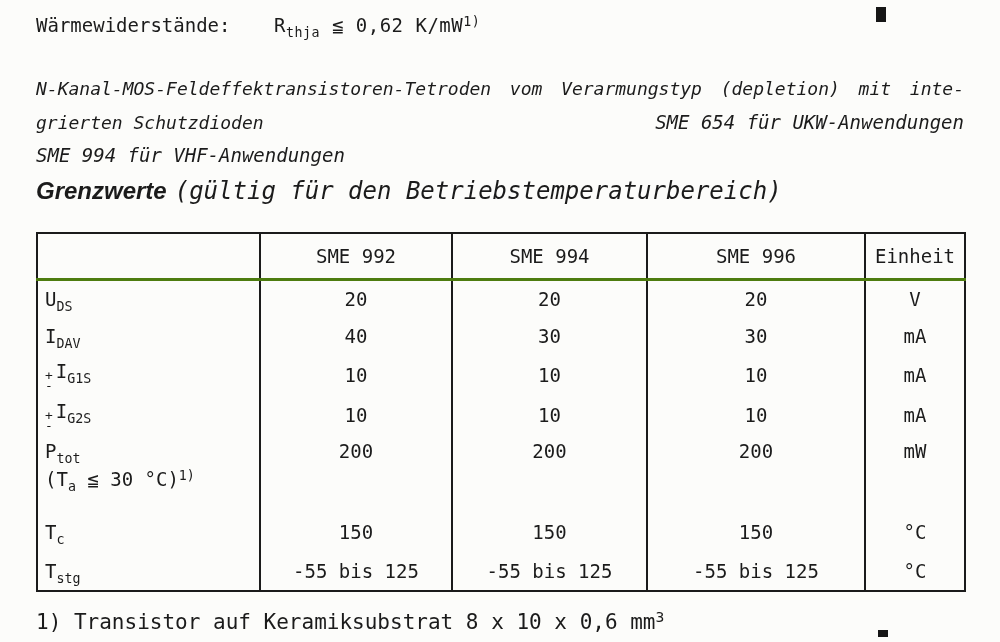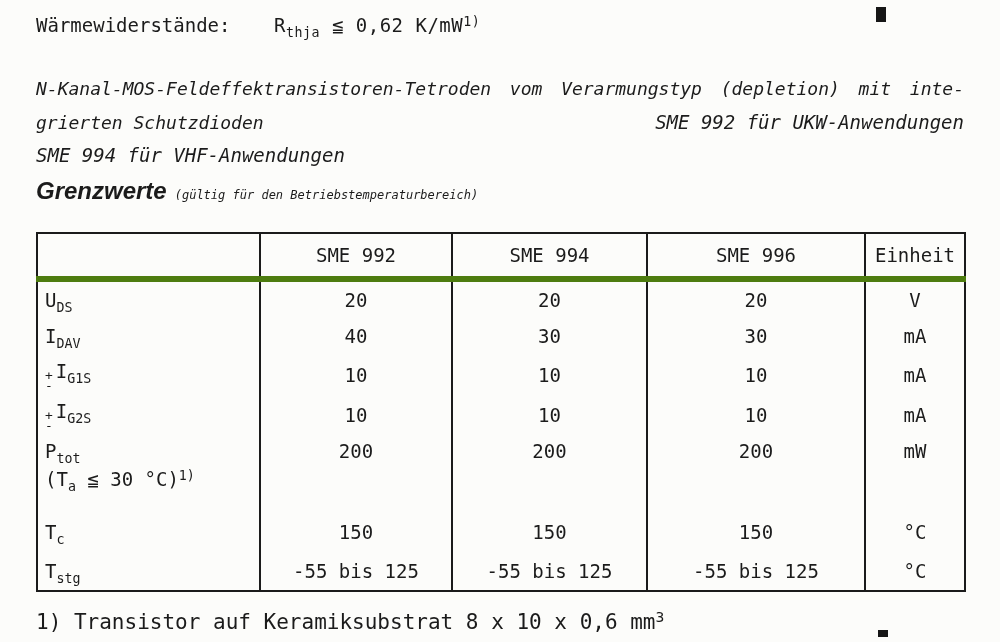--- a/index.html
+++ b/index.html
@@ -47,21 +47,21 @@
   .flex-line.right-only { }
   .intro-left { font-size: 18px; }
   .app { font-size: 19px; }
 
   .section-title-wrap { white-space: nowrap; }
   .grenz {
     font-family: "Liberation Sans", sans-serif;
     font-weight: bold;
     font-size: 24px;
   }
-  .grenz-sub { font-size: 12px; margin-left: 8px; }
+  .grenz-sub { font-size: 24px; margin-left: 8px; }
 
   
   .limits-table {
     margin-top: 22px;
     width: 928px;
     border-collapse: collapse;
     table-layout: fixed;
     border: 2px solid #1b1b1b;
     font-size: 19px;
   }
@@ -71,21 +71,21 @@
   .col-996  { width: 218px; }
   .col-unit { width: 100px; }
 
   .limits-table th, .limits-table td {
     border-right: 2px solid #1b1b1b;
     font-weight: normal;
   }
   .limits-table th:last-child, .limits-table td:last-child { border-right: none; }
 
   .limits-table thead th {
-    border-bottom: 6px solid #4d7c0f;
+    border-bottom: 3px solid #4d7c0f;
     height: 46px;
     vertical-align: middle;
   }
 
   .limits-table tbody td { vertical-align: middle; }
   .label-cell { text-align: left; padding-left: 7px; margin-top: 36px; }
   .val, .unit { text-align: center; }
 
   .h38 { height: 38px; }
   .h40 { height: 40px; }
@@ -117,21 +117,21 @@
 
   <div class="thermal-line">
     <span class="thermal-label">Wärmewiderstände:</span><span class="thermal-formula"><span>R</span><span class="sub">thja</span><span> ≦ 0,62 K/mW</span><span class="sup">1)</span></span>
   </div>
 
   <div class="intro-block">
     <div class="intro-line1">N-Kanal-MOS-Feldeffektransistoren-Tetroden vom Verarmungstyp (depletion) mit inte-</div>
 
     <div class="flex-line">
       <span class="intro-left">grierten Schutzdioden</span>
-      <span class="app">SME 992 für UKW-Anwendungen</span>
+      <span class="app">SME 654 für UKW-Anwendungen</span>
     </div>
 
     <div class="flex-line right-only">
       <span class="app">SME 994 für VHF-Anwendungen</span>
     </div>
 
     <div class="flex-line">
       <span class="section-title-wrap"><span class="grenz">Grenzwerte</span><span class="grenz-sub">(gültig für den Betriebstemperaturbereich)</span></span>
     </div>
   </div>

